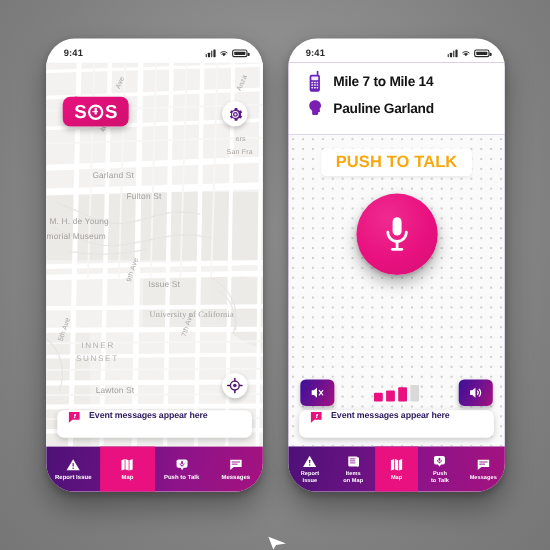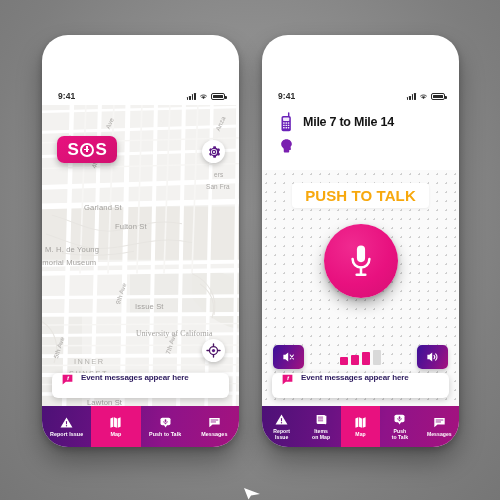--- a/index.html
+++ b/index.html
@@ -15,21 +15,21 @@
     position:absolute;
     width:197px; height:412px;
     border-radius:26px;
     background:#fff;
     overflow:hidden;
     box-shadow: 0 14px 26px rgba(0,0,0,.33), 0 3px 7px rgba(0,0,0,.22);
   }
   #phone-left  { left:42px;  top:35px; }
   #phone-right { left:262px; top:35px; }
 
-  .screen { position:absolute; inset:0; display:flex; flex-direction:column;margin-top:48px; }
+  .screen { position:absolute; inset:0; display:flex; flex-direction:column; }
 
   
   .statusbar {
     height:22px; flex:0 0 22px;
     display:flex; align-items:center; justify-content:space-between;
     padding:4px 14px 0 16px;
     position:relative; z-index:7;
   }
   .sb-time { font-size:8.5px; font-weight:bold; color:#2a2a2a; letter-spacing:.1px; }
   .sb-icons { display:flex; align-items:center; gap:3px; }
@@ -378,20 +378,21 @@
               <rect x="14" y="22.5" width="2.2" height="2.1" rx=".5"></rect>
             </g>
           </svg>
           <span class="ttl">Mile 7 to Mile 14</span>
         </div>
 
         <div class="ptt-row">
           <svg class="ico" viewBox="0 0 24 30">
             <path fill="#7a1fb0" d="M12 3.2c-4.6 0-8 3.2-8 7.4 0 2.9 1.3 4.4 2.6 5.6.9.8 1.3 1.3 1.3 2.4v3.1c0 .9.7 1.6 1.6 1.6h5c.9 0 1.6-.7 1.6-1.6v-2.2h1.2c.8 0 1.4-.7 1.3-1.5l-.5-3.2c1.1-1.2 1.9-2.6 1.9-4.2 0-4.2-3.4-7.4-8-7.4z"></path>
           </svg>
+          <span class="ttl">Pauline Garland</span>
         </div>
 
       </div>
 
       <div class="ptt-body">
         <div class="ptt-title-wrap">
           <div class="ptt-title">PUSH TO TALK</div>
         </div>
 
         <div class="mic-btn">

